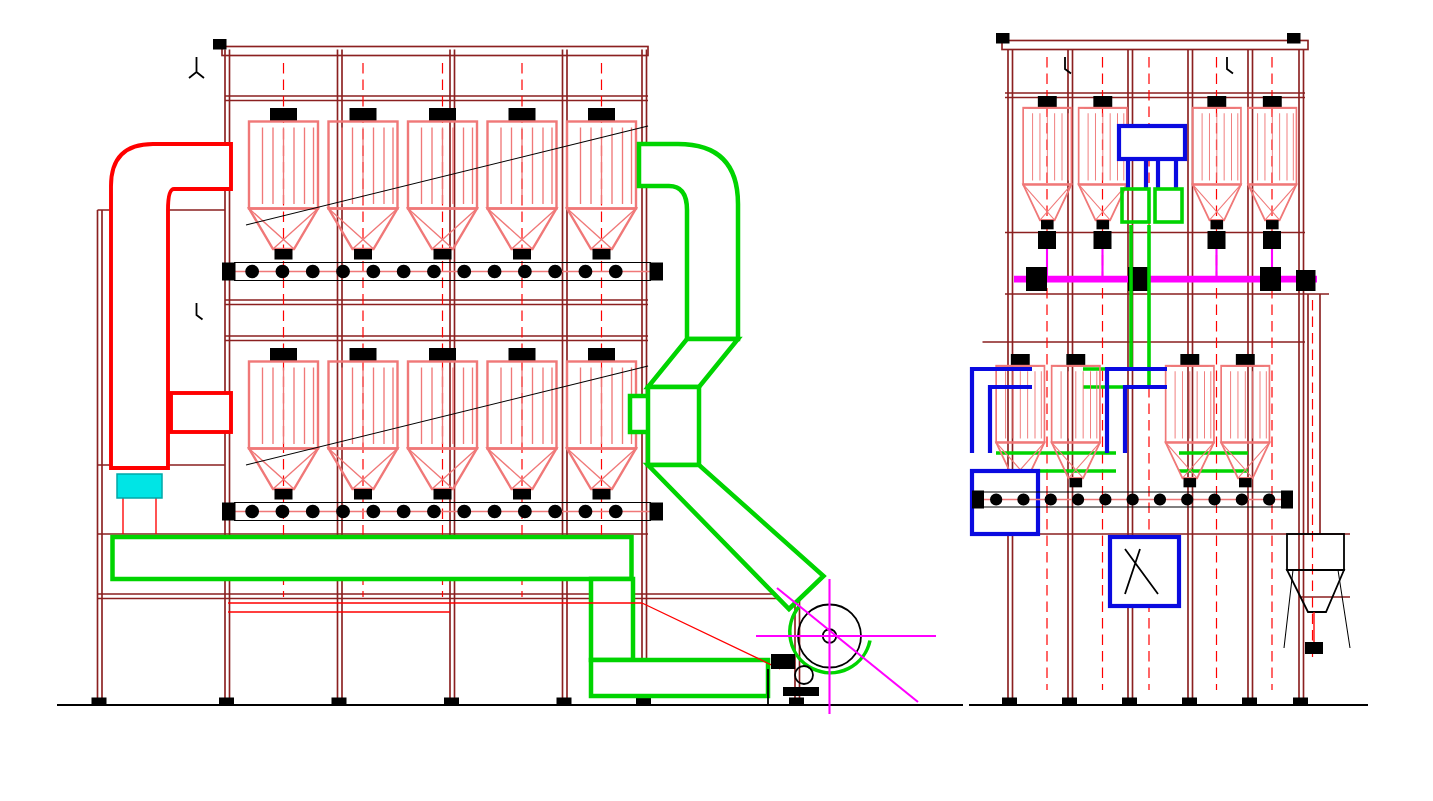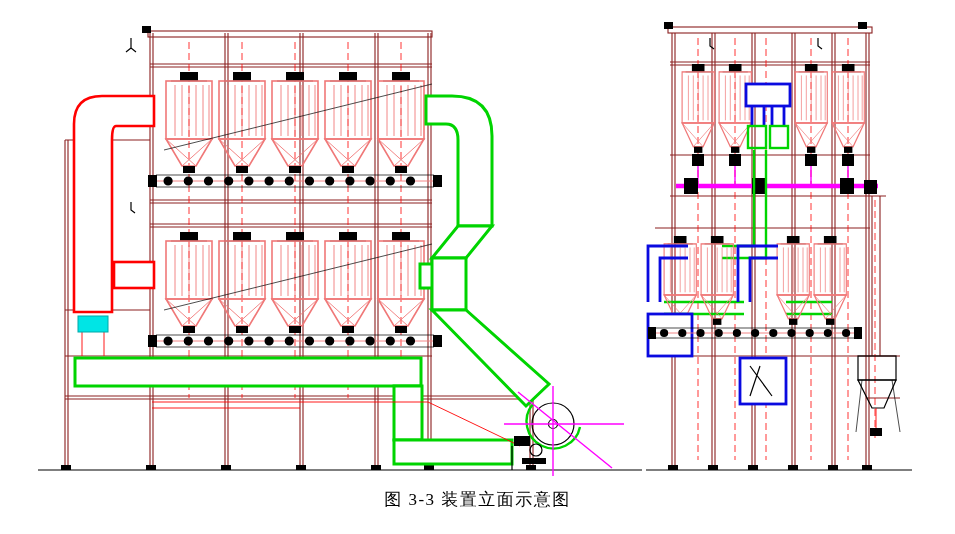--- a/index.html
+++ b/index.html
@@ -247,14 +247,13 @@
       <path class="frame" d="M872,196V356 M880,196V356"></path>
       <rect class="ink" x="858" y="356" width="38" height="24"></rect>
       <path class="ink" d="M858,380 L896,380 L884,408 L872,408 Z"></path>
       <path class="ink-thin" d="M862,380 L856,432 M892,380 L900,432"></path>
       <rect class="blackfill" x="870" y="428" width="12" height="8"></rect>
       <path class="red-thin" d="M876,408 V428"></path>
     </g>
   </g>
 </svg>
 
-<div class="caption">图 3-3  装置立面示意图</div>
 </div>
 
 </body></html>

